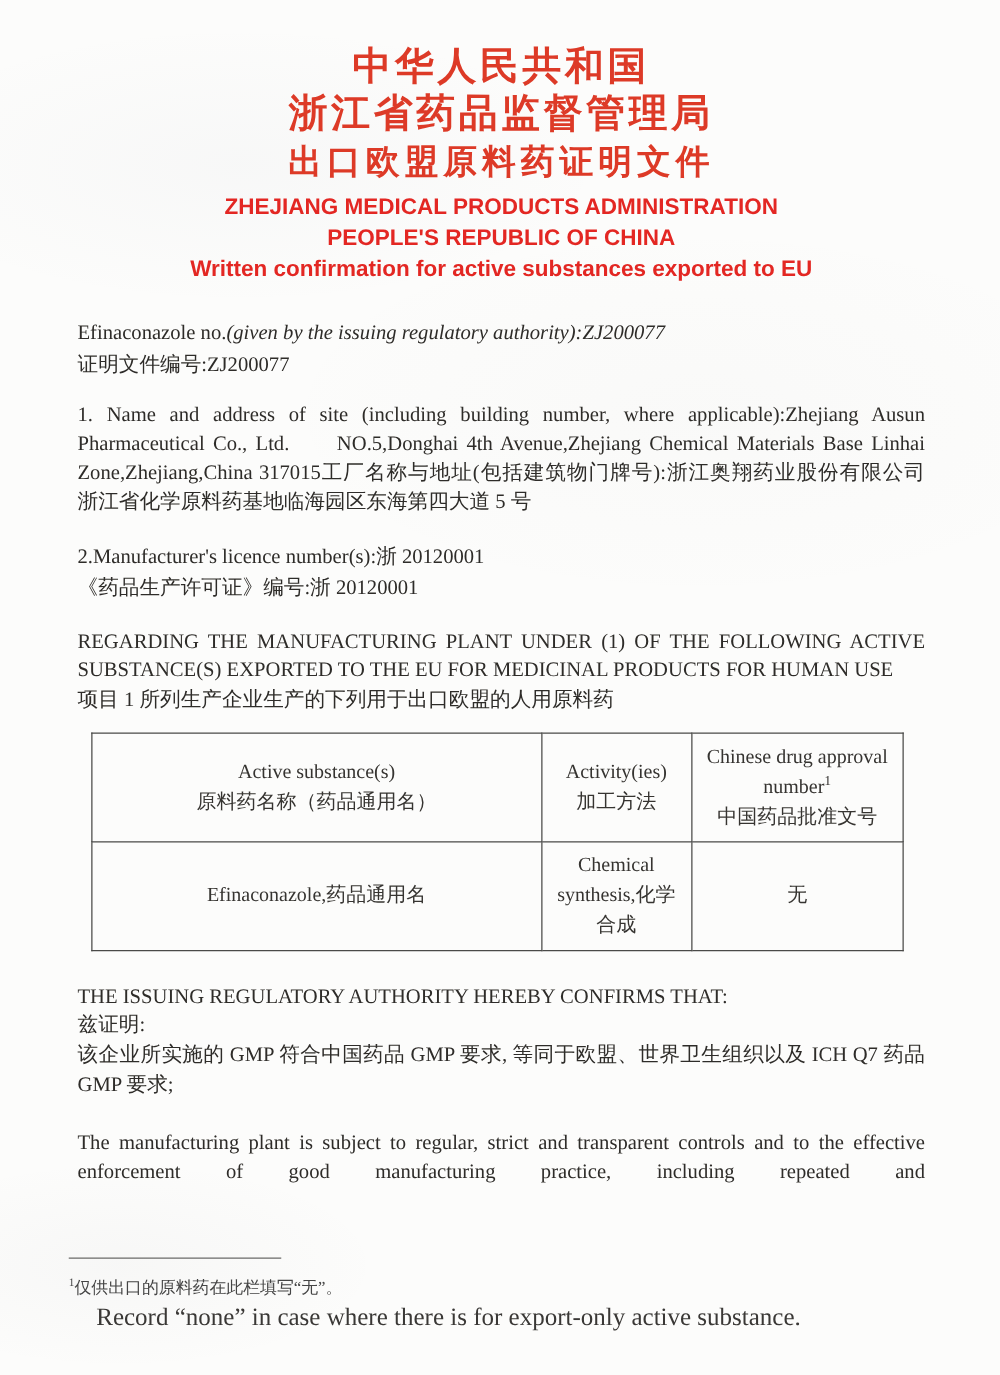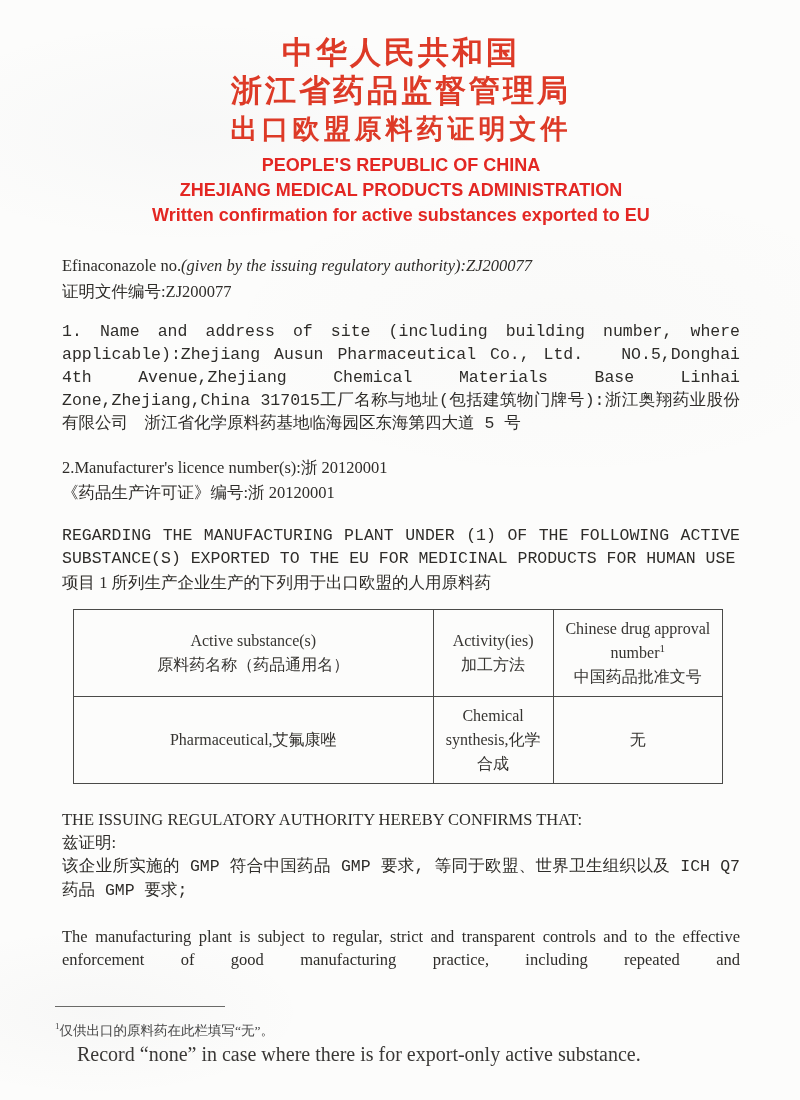--- a/index.html
+++ b/index.html
@@ -28,21 +28,21 @@
   .t-cn.big { font-size:27px; letter-spacing:4px; }
   .titles-en { margin-top:5px; text-align:center; }
   .t-en {
     font-family:"Liberation Sans","DejaVu Sans",sans-serif;
     font-weight:700; color:#e32723;
     font-size:18px; line-height:25px;
   }
 
   
   .blk { font-size:16.5px; line-height:23px; }
-  .just { text-align:justify;font-family:Liberation Mono, monospace; }
+  .just { text-align:justify; }
   .just-all { text-align:justify; text-align-last:justify; }
   .italic { font-style:italic; }
   .gap-wide { display:inline-block; width:38px; }
 
   .confirm-blk { margin-top:25px; line-height:26px; font-size:16.5px; }
   .sec1-blk { margin-top:15px; }
   .sec2-blk { margin-top:20px; line-height:25px; }
   .regarding-blk { margin-top:19px; }
   .cjk-line { line-height:25px; }
 
@@ -87,22 +87,22 @@
 <div class="page">
   <div class="content">
 
     <div class="titles-cn">
       <div class="t-cn">中华人民共和国</div>
       <div class="t-cn">浙江省药品监督管理局</div>
       <div class="t-cn big">出口欧盟原料药证明文件</div>
     </div>
 
     <div class="titles-en">
+      <div class="t-en">ZHEJIANG MEDICAL PRODUCTS ADMINISTRATION</div>
       <div class="t-en">PEOPLE'S REPUBLIC OF CHINA</div>
-      <div class="t-en">ZHEJIANG MEDICAL PRODUCTS ADMINISTRATION</div>
       <div class="t-en">Written confirmation for active substances exported to EU</div>
     </div>
 
     <div class="confirm-blk blk">
       <div><span>Efinaconazole no.</span><span class="italic">(given by the issuing regulatory authority):ZJ200077</span></div>
       <div>证明文件编号:ZJ200077</div>
     </div>
 
     <div class="sec1-blk blk">
       <div class="just"><span>1. Name and address of site (including building number, where applicable):Zhejiang Ausun Pharmaceutical Co., Ltd.</span><span class="gap-wide"></span><span>NO.5,Donghai 4th Avenue,Zhejiang Chemical Materials Base Linhai Zone,Zhejiang,China 317015</span><span>工厂名称与地址(包括建筑物门牌号):浙江奥翔药业股份有限公司　浙江省化学原料药基地临海园区东海第四大道 5 号</span></div>
@@ -129,21 +129,21 @@
             <td class="c2">
               <div>Activity(ies)</div>
               <div>加工方法</div>
             </td>
             <td class="c3">
               <div><span>Chinese drug approval number</span><sup>1</sup></div>
               <div>中国药品批准文号</div>
             </td>
           </tr>
           <tr class="row-data">
-            <td>Pharmaceutical,艾氟康唑</td>
+            <td>Efinaconazole,药品通用名</td>
             <td>Chemical synthesis,化学合成</td>
             <td>无</td>
           </tr>
         </tbody>
       </table>
     </div>
 
     <div class="confirms-blk blk">
       <div class="line">THE ISSUING REGULATORY AUTHORITY HEREBY CONFIRMS THAT:</div>
       <div class="cn-lh">兹证明:</div>

